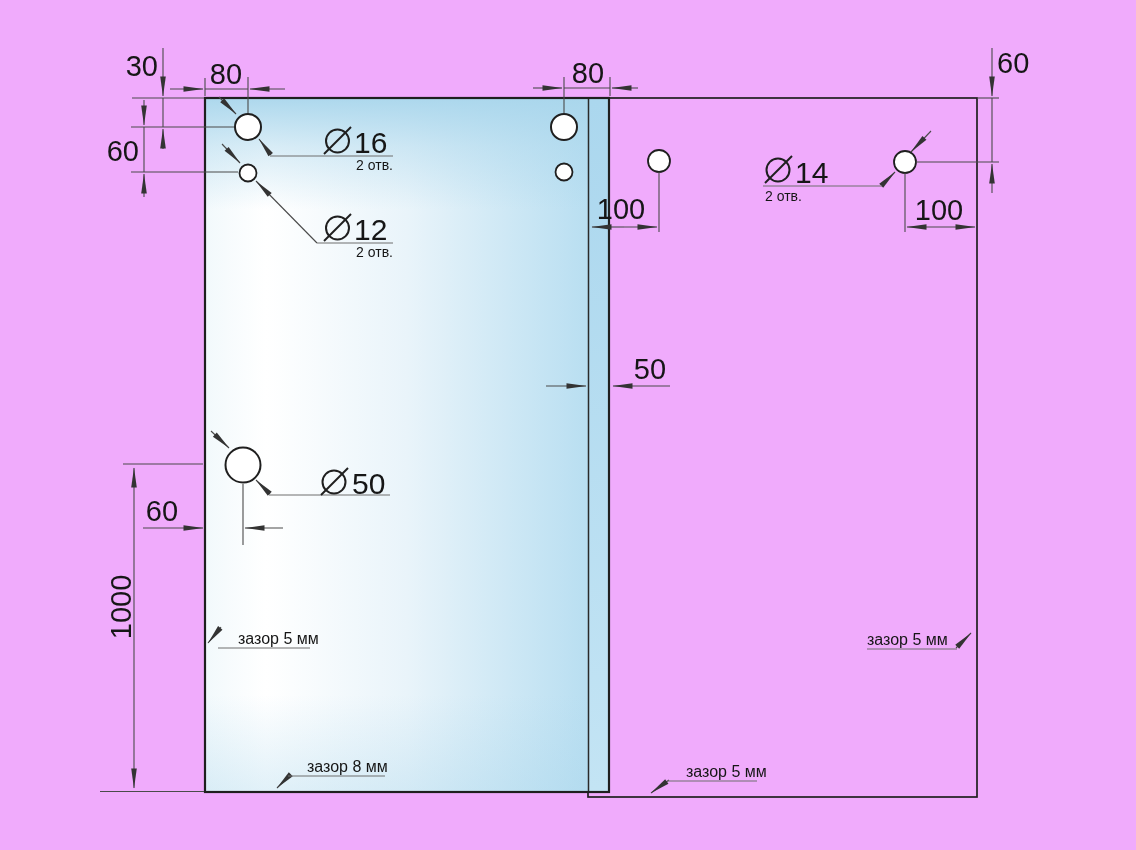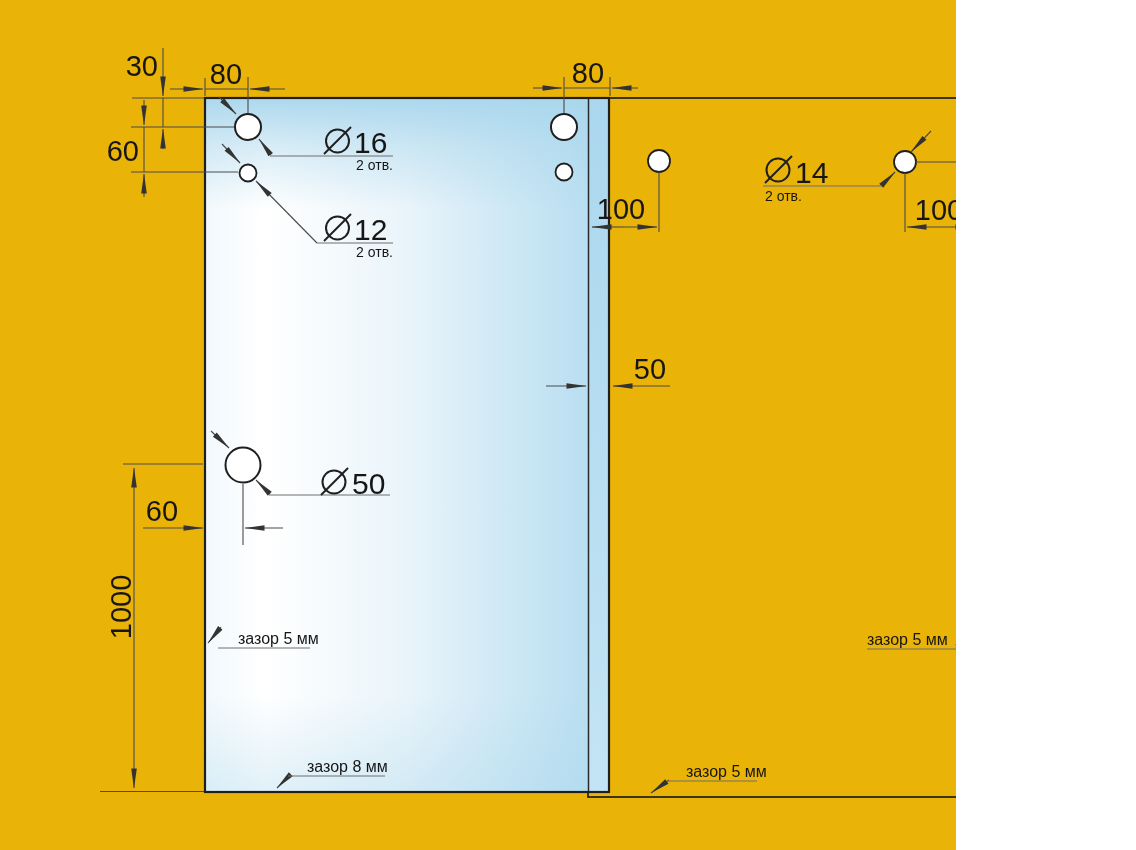--- a/index.html
+++ b/index.html
@@ -1,16 +1,16 @@
 <!DOCTYPE html>
 <html><head>
 <meta charset="utf-8">
 <style>
   html,body{margin:0;padding:0;background:#ffffff;}
-  .stage{position:relative;width:956px;height:850px;background:#eab308;overflow:hidden;
+  .stage{position:relative;width:1136px;height:850px;background:#f0abfc;overflow:hidden;
          font-family:"Liberation Sans",sans-serif;}
   svg{display:block;}
   .ln{stroke:#4a4a4a;stroke-width:1.1;fill:none;}
   .ul{stroke:#6e6e6e;stroke-width:1;fill:none;}
   .edgeL{stroke:#1f1f1f;stroke-width:2.2;fill:none;}
   .edgeR{stroke:#1f1f1f;stroke-width:1.7;fill:none;}
   .edgeI{stroke:#2a2a2a;stroke-width:1.5;fill:none;}
   .hole{fill:#ffffff;stroke:#1f1f1f;}
   .dimtxt{font-size:29px;fill:#161616;}
   .diatxt{font-size:30px;fill:#161616;}

